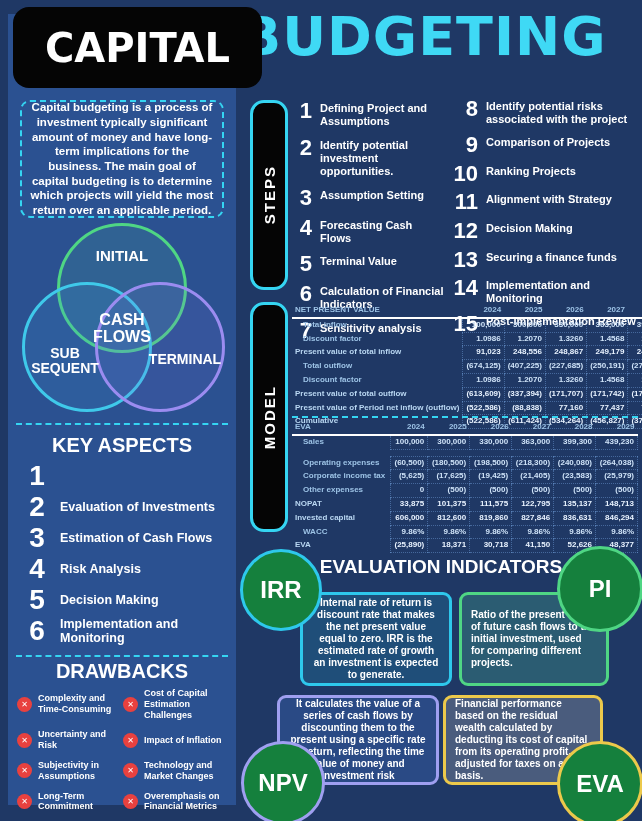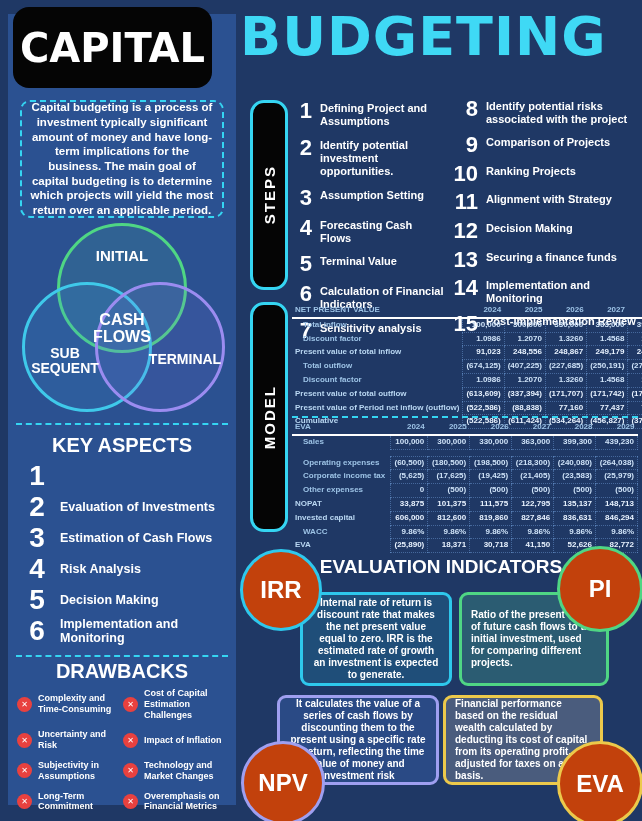--- a/index.html
+++ b/index.html
@@ -1,20 +1,20 @@
 <!DOCTYPE html>
 <html><head>
 <meta charset="utf-8">
 <style>
   html,body{margin:0;padding:0;background:#16294d;}
   .page{position:relative;width:642px;height:821px;overflow:hidden;
         background:#1f3865;font-family:"Liberation Sans","DejaVu Sans",sans-serif;color:#fff;}
   
   .left-panel{position:absolute;left:8px;top:14px;width:228px;height:791px;background:#2b5191;}
-  .capital-box{position:absolute;left:13px;top:7px;width:199px;height:81px;background:#050505;
+  .capital-box{position:absolute;left:13px;top:7px;width:249px;height:81px;background:#050505;
                border-radius:16px;display:flex;align-items:center;justify-content:center;z-index:6;}
   .capital-text{font-family:"DejaVu Sans",sans-serif;font-weight:bold;font-size:40px;color:#ffffff;letter-spacing:0px;}
   .budgeting-text{position:absolute;left:240px;top:3px;width:402px;height:66px;display:flex;align-items:center;
                   font-family:"DejaVu Sans",sans-serif;font-weight:bold;font-size:54px;color:#3fd9f5;letter-spacing:1px;}
   
   .intro-box{position:absolute;left:20px;top:100px;width:204px;height:118px;border:2px dashed #35d5f2;
              border-radius:10px;display:flex;align-items:center;padding:4px 7px;box-sizing:border-box;}
   .intro-text{font-size:11.5px;font-weight:bold;text-align:center;line-height:1.28;}
   
   .venn-circle{position:absolute;width:130px;height:130px;border-radius:50%;border:3px solid;box-sizing:border-box;}
@@ -69,21 +69,21 @@
   .model-table .lbl{text-align:left;color:#9dc3e6;}
   .model-table .ind{padding-left:11px;}
   .model-table .val{text-align:right;color:#cfe3f8;}
   .model-table tr.head-row th{border-bottom:2px solid #ffffff;color:#9dc3e6;}
   .model-table td.cell{border:1px dotted rgba(115,165,225,0.45);}
   .model-table tr.bold-row td{color:#e9f3ff;}
   .model-table tr.bold-row td.lbl{color:#b9d7f2;}
   .model-table tr.spacer-row td{border:none;height:6px;padding:0;}
   
   .eval-title{left:240px;top:556px;width:402px;font-size:19px;z-index:4;}
-  .ind-circle{position:absolute;border-radius:50%;background:#c2410c;border:3px solid;box-sizing:border-box;
+  .ind-circle{position:absolute;border-radius:50%;background:#15803d;border:3px solid;box-sizing:border-box;
               display:flex;align-items:center;justify-content:center;z-index:5;}
   .circ-irr{left:240px;top:549px;width:82px;height:82px;border-color:#2ec8ec;}
   .circ-pi{left:557px;top:546px;width:86px;height:86px;border-color:#4fd684;}
   .circ-npv{left:241px;top:741px;width:84px;height:84px;border-color:#9f9ff0;}
   .circ-eva{left:557px;top:741px;width:86px;height:86px;border-color:#ecc94b;}
   .ind-circle span{font-size:24px;font-weight:bold;color:#fff;}
   .ind-box{position:absolute;border:3px solid;border-radius:9px;box-sizing:border-box;padding:6px 9px;
            display:flex;align-items:center;z-index:2;}
   .ind-box p{margin:0;font-size:10px;font-weight:bold;line-height:1.2;width:100%;}
   .box-irr{left:300px;top:592px;width:152px;height:94px;background:#1f4e79;border-color:#2ec8ec;}
@@ -421,21 +421,21 @@
           <td class="val cell">9.86%</td>
           <td class="val cell">9.86%</td>
         </tr>
         <tr class="bold-row">
           <td class="lbl">EVA</td>
           <td class="val cell">(25,890)</td>
           <td class="val cell">18,371</td>
           <td class="val cell">30,718</td>
           <td class="val cell">41,150</td>
           <td class="val cell">52,626</td>
-          <td class="val cell">82,772</td>
+          <td class="val cell">48,377</td>
         </tr>
       </tbody>
     </table>
 
   <div class="section-title eval-title">EVALUATION INDICATORS</div>
 
   <div class="ind-circle circ-irr">
     <span>IRR</span>
   </div>
   <div class="ind-circle circ-pi">

